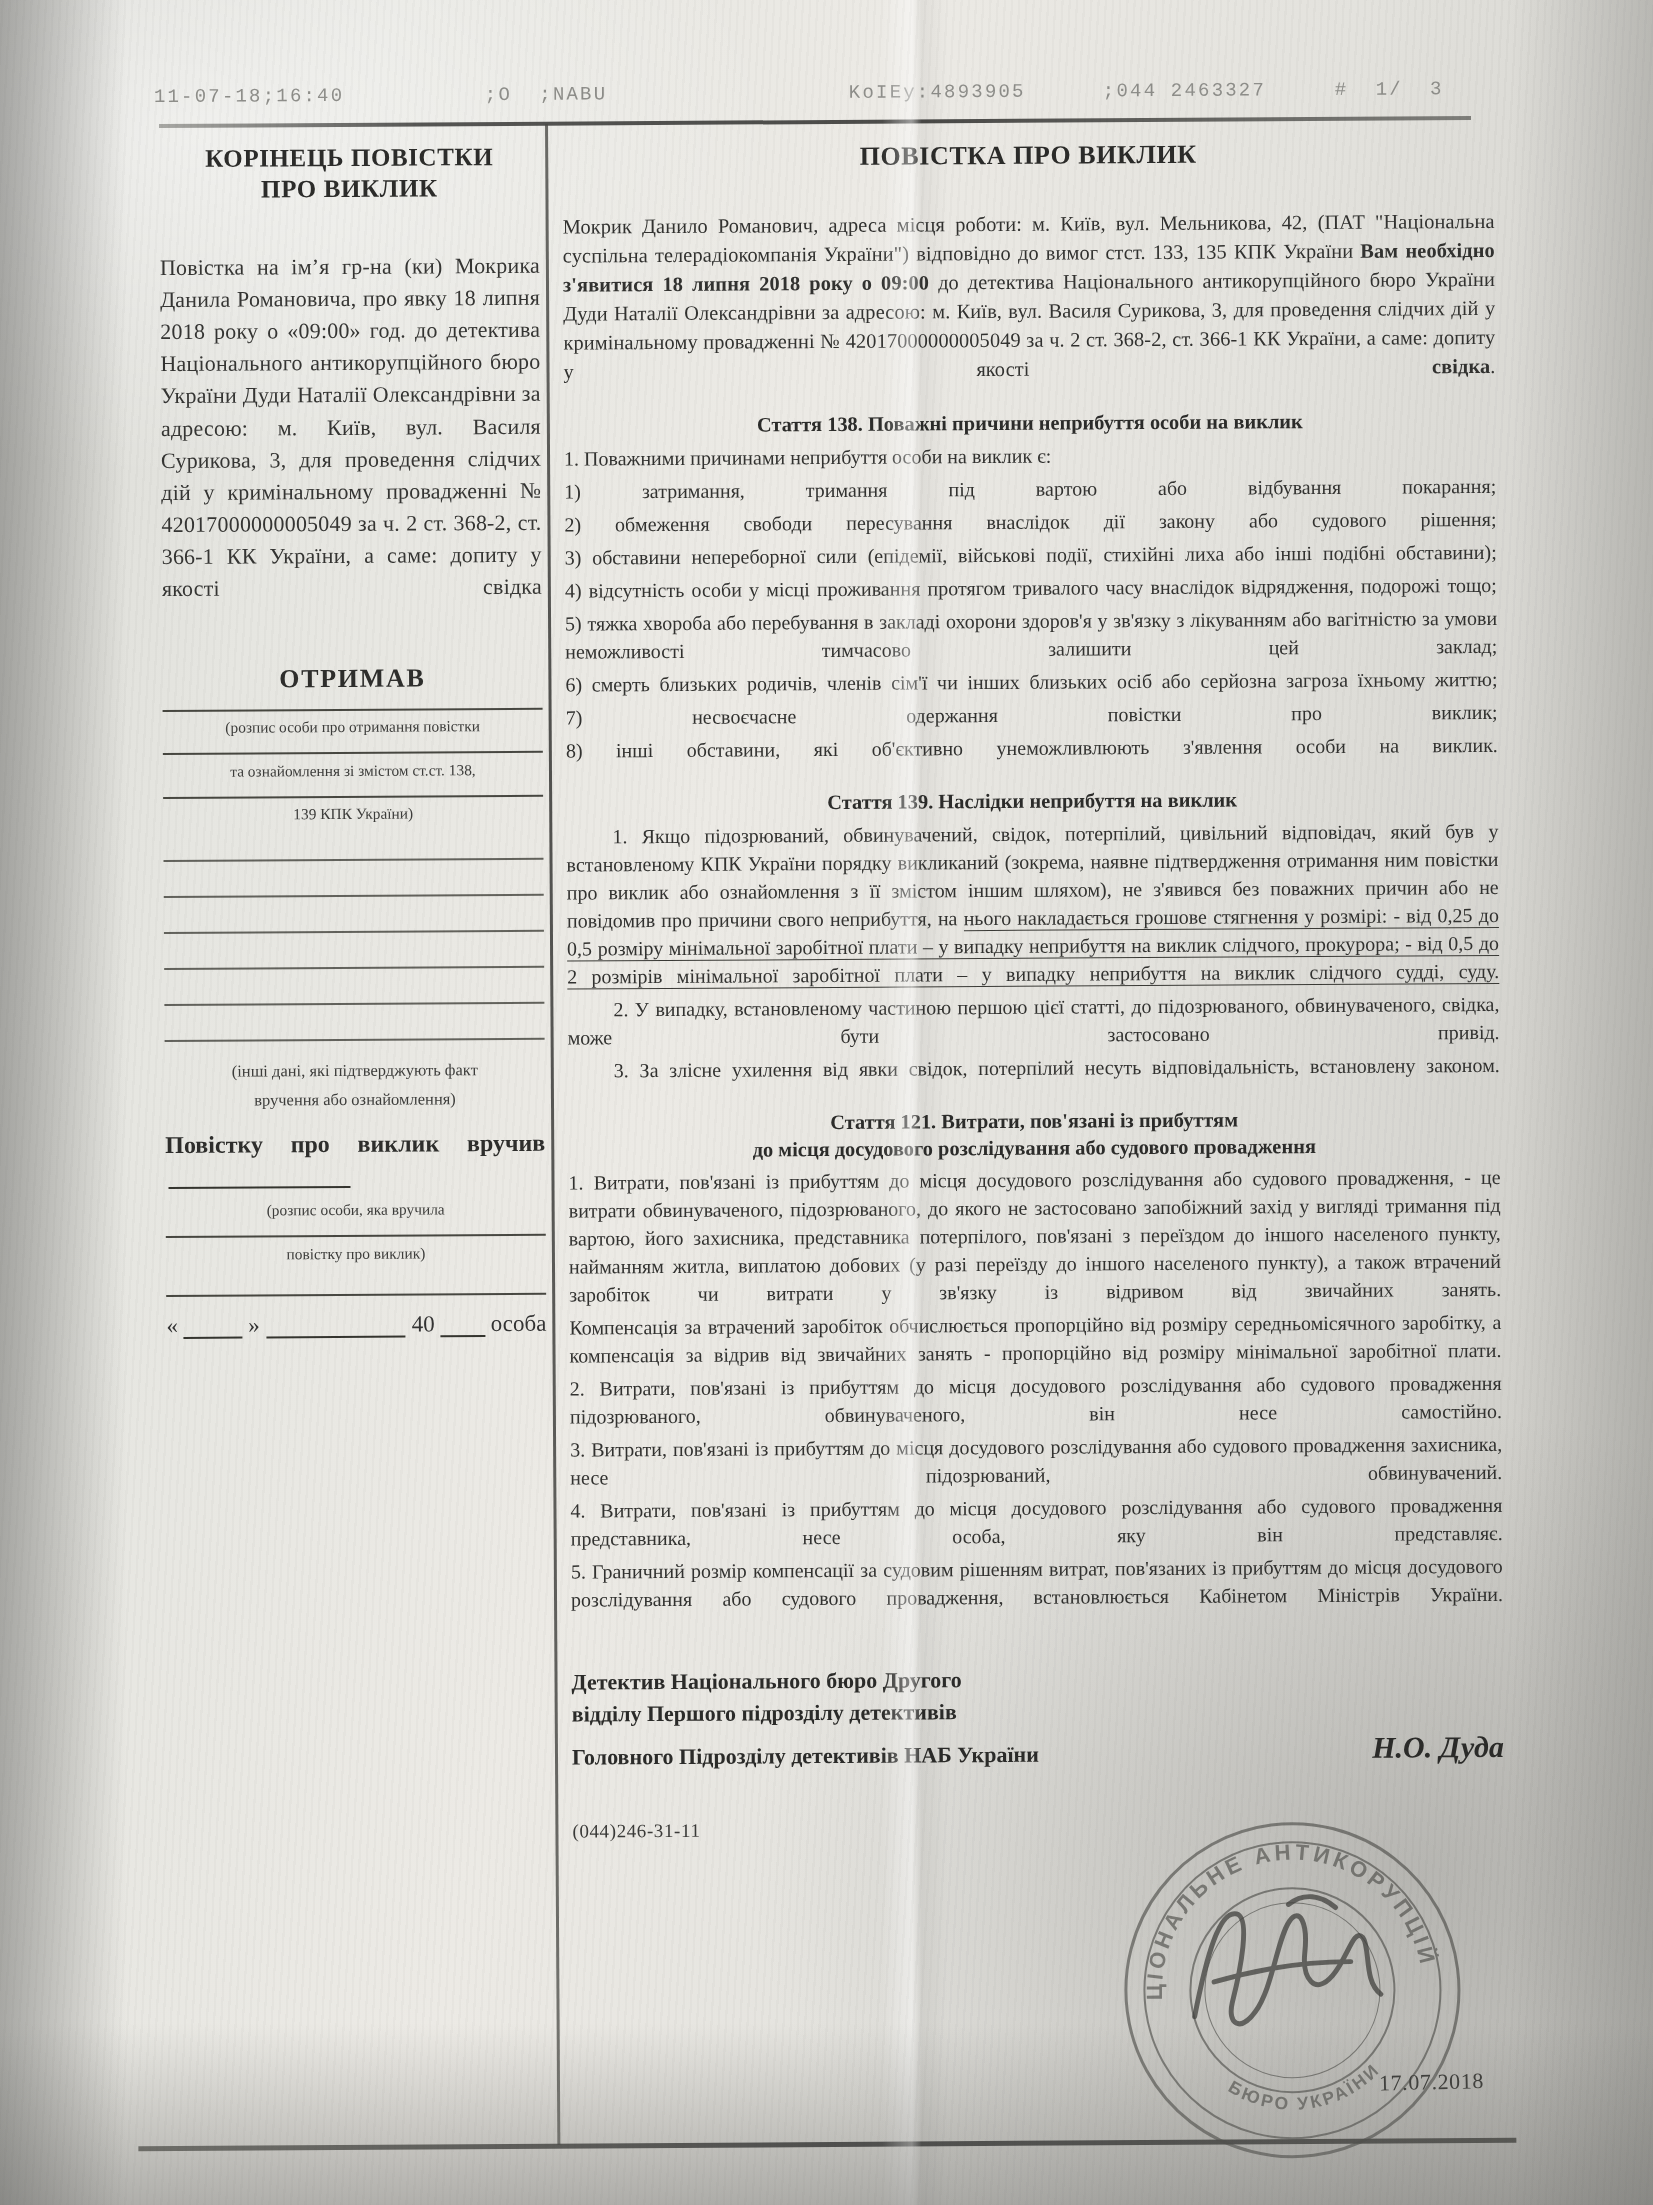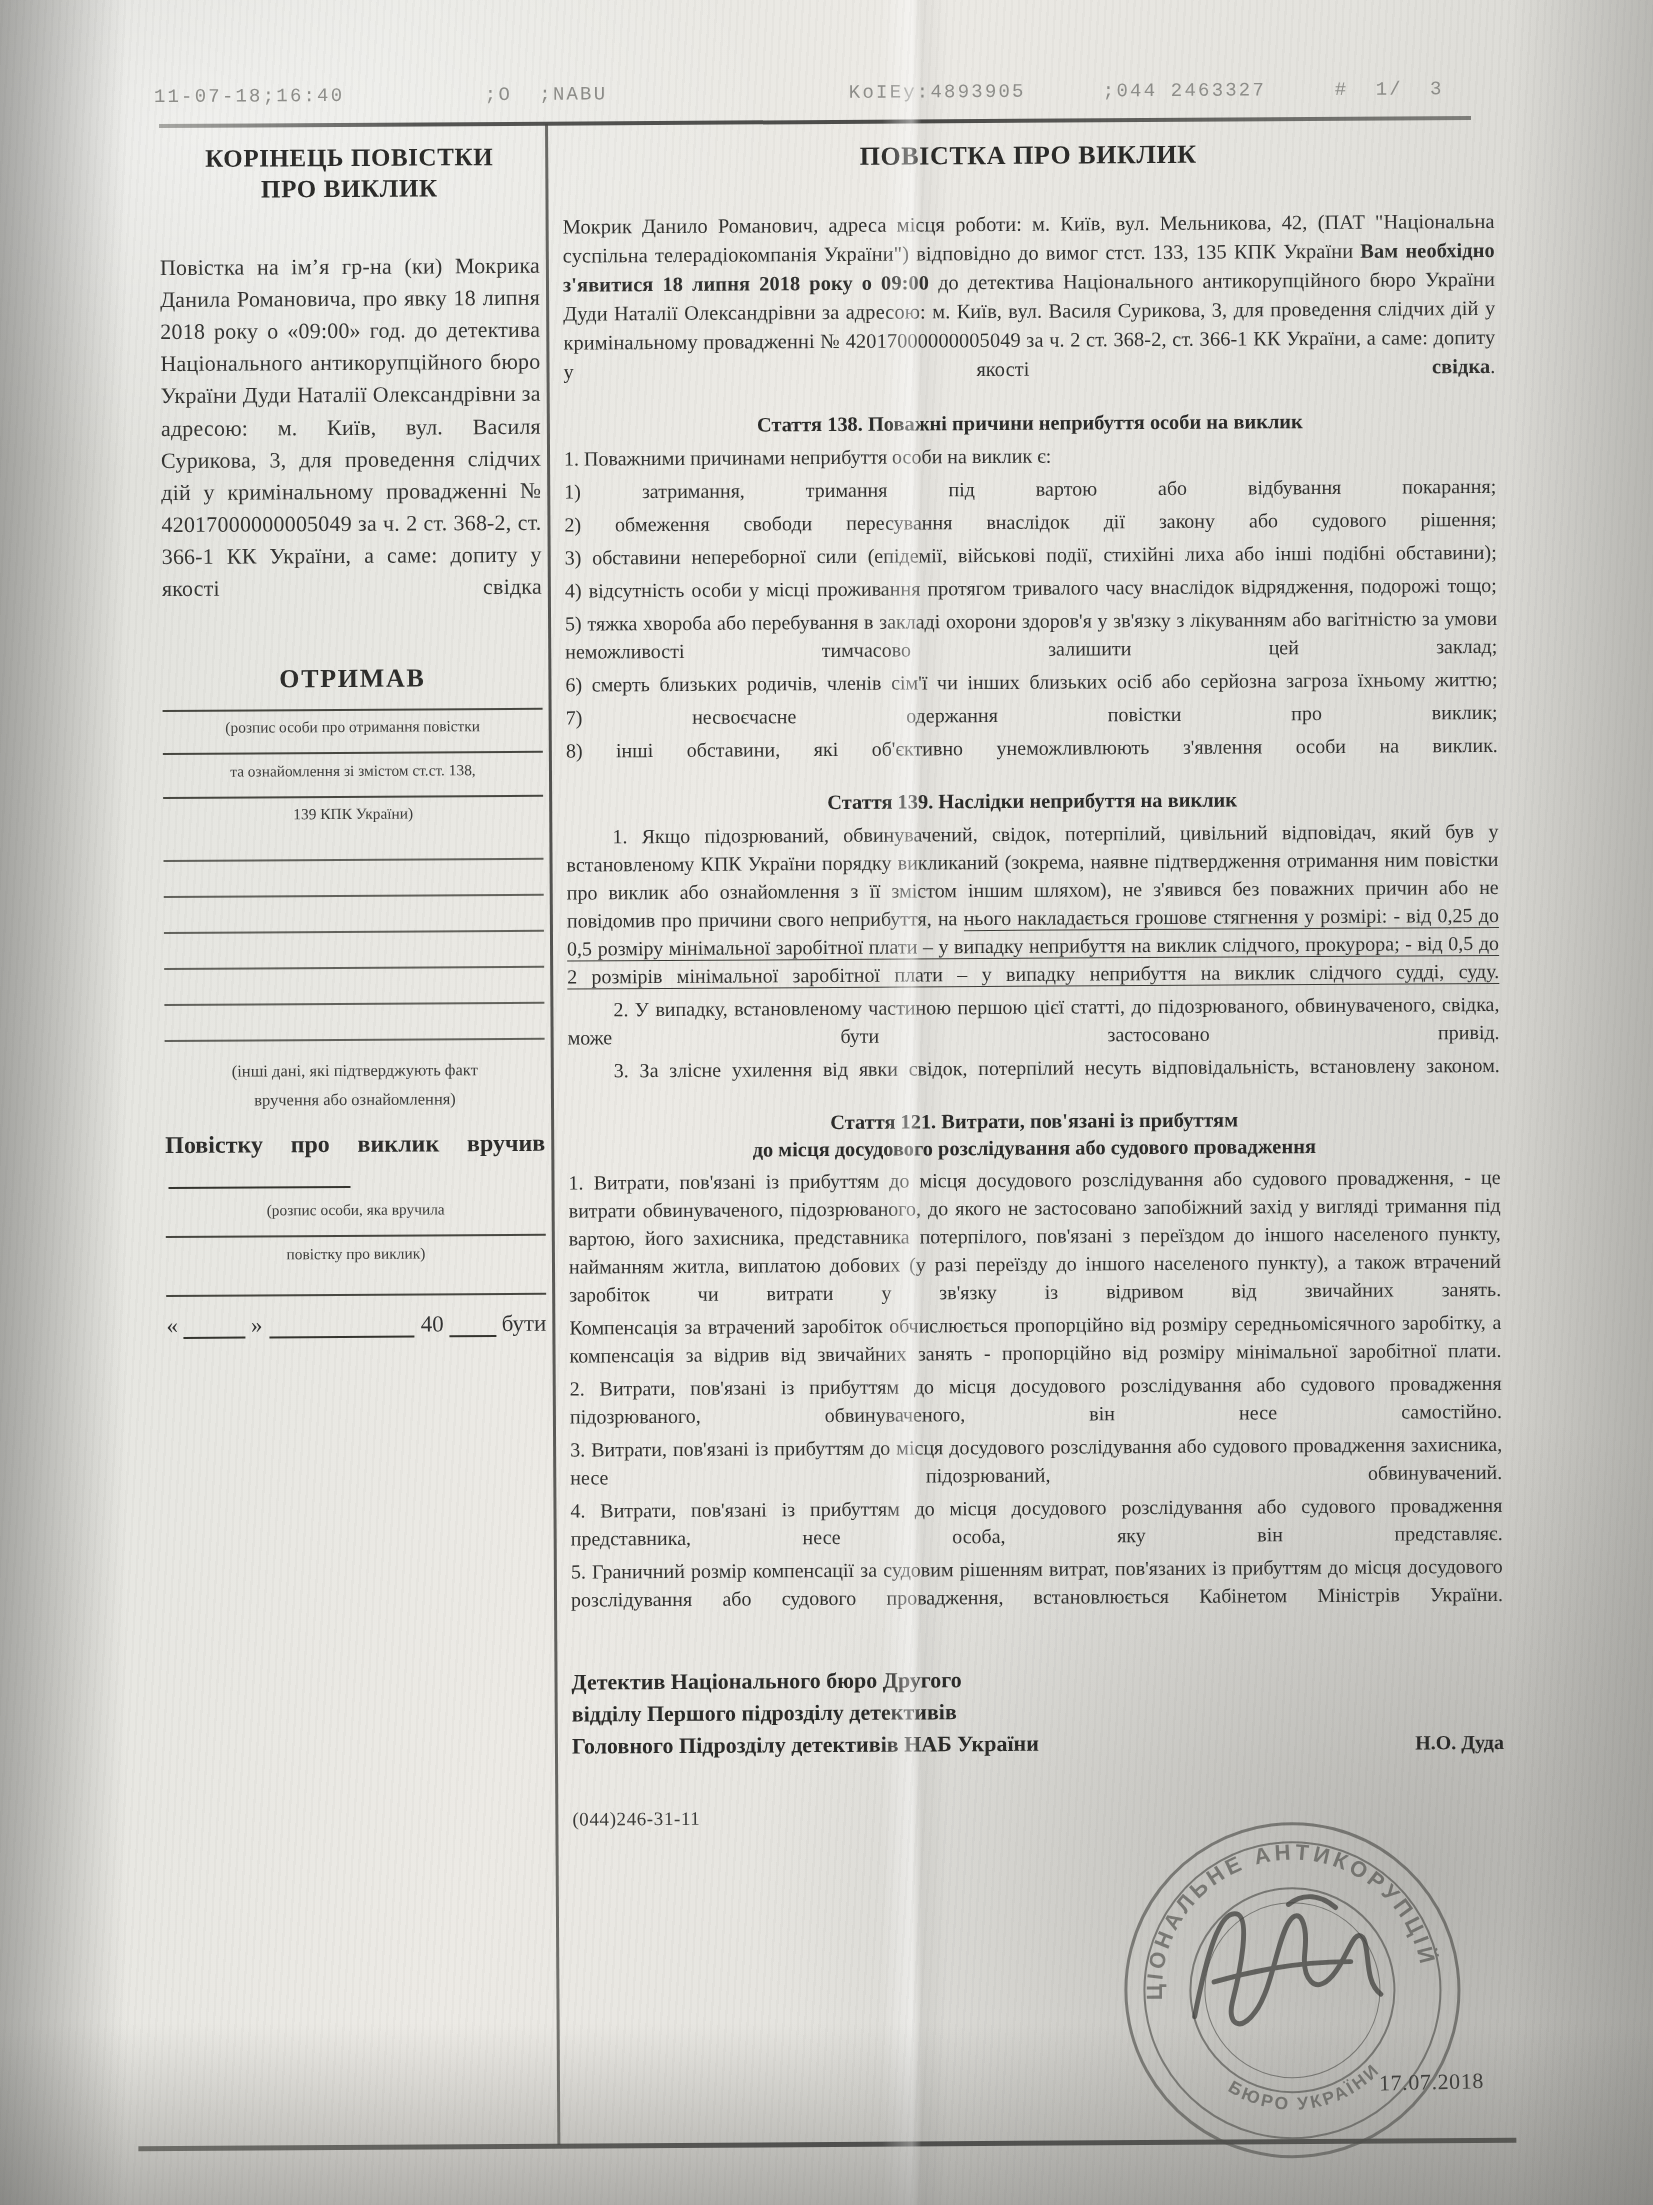--- a/index.html
+++ b/index.html
@@ -104,21 +104,21 @@
   .art-head{text-align:center;font-weight:bold;font-size:20.4px;line-height:1.3;
     margin-top:26.5px;color:#2c2c2a;}
   .r-item{font-size:20px;line-height:1.40;text-align:justify;text-align-last:left;
     margin-top:5px;}
   .r-item.ind{text-indent:46px;text-align-last:justify;}
   .r-item.just{text-align-last:justify;}
   .u{border-bottom:1.7px solid #3a3a36;padding-bottom:1.1px;}
 
   .sign-block{margin-top:53px;font-weight:bold;font-size:22px;line-height:1.44;color:#2b2b29;}
   .sign-row{display:flex;justify-content:space-between;align-items:flex-end;}
-  .sign-name{font-weight:bold;font-size:20px;white-space:nowrap;}
+  .sign-name{font-weight:bold;font-size:30px;white-space:nowrap;font-style:italic;}
   .phone{font-size:19px;margin-top:47px;color:#3a3a38;letter-spacing:0.6px;}
 
   
   #stamp{position:absolute;left:1119px;top:1825px;width:336px;height:336px;
      transform:rotate(-7deg);opacity:.62;pointer-events:none;}
   #stamp .ring{position:absolute;border-radius:50%;border:2.8px solid #4b4b47;}
   #stamp .r1{inset:0;border-width:3.9px;}
   #stamp .r2{inset:19px;border-width:2.2px;}
   #stamp .r3{inset:65px;border-width:2.2px;}
   #stamp .r4{inset:80px;border-width:1.1px;}
@@ -191,21 +191,21 @@
       <div class="cap">повістку про виклик)</div>
       <div class="sigline" style="margin-top:29px"></div>
 
       <div class="dateline">
         <span>«</span>
         <span class="b1"></span>
         <span>»</span>
         <span class="b2"></span>
         <span>40</span>
         <span class="b3"></span>
-        <span>бути</span>
+        <span>особа</span>
       </div>
     </div>
 
     <div id="col-right">
 
       <div class="r-title">ПОВІСТКА ПРО ВИКЛИК</div>
 
       <div class="r-para first"><span>Мокрик Данило Романович, адреса місця роботи: м. Київ, вул. Мельникова, 42, (ПАТ "Національна суспільна телерадіокомпанія України") відповідно до вимог стст. 133, 135 КПК України </span><b>Вам необхідно з'явитися 18 липня 2018 року о 09:00</b><span> до детектива Національного антикорупційного бюро України Дуди Наталії Олександрівни за адресою: м. Київ, вул. Василя Сурикова, 3, для проведення слідчих дій у кримінальному провадженні № 42017000000005049 за ч. 2 ст. 368-2, ст. 366-1 КК України, а саме: допиту у якості </span><b>свідка</b><span>.</span></div>
 
       <div class="art-head">Стаття 138. Поважні причини неприбуття особи на виклик</div>

